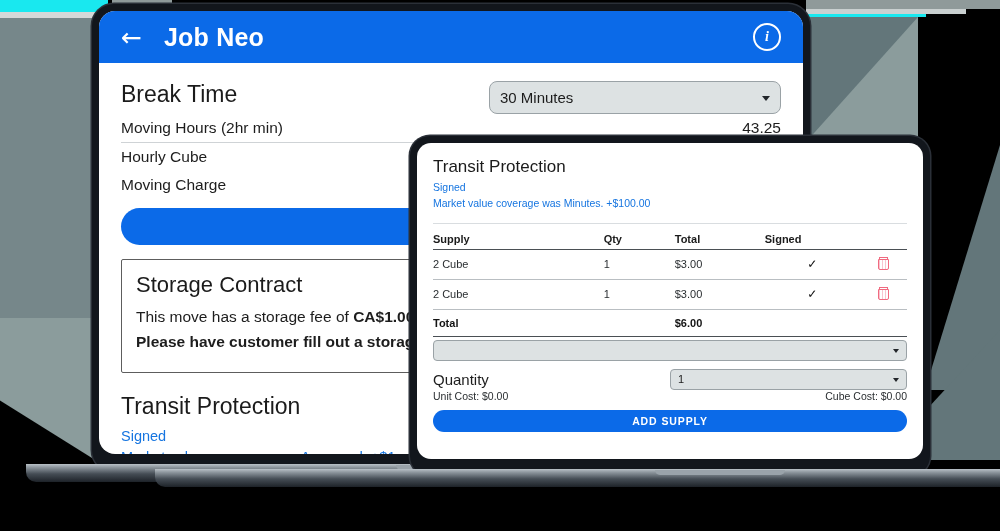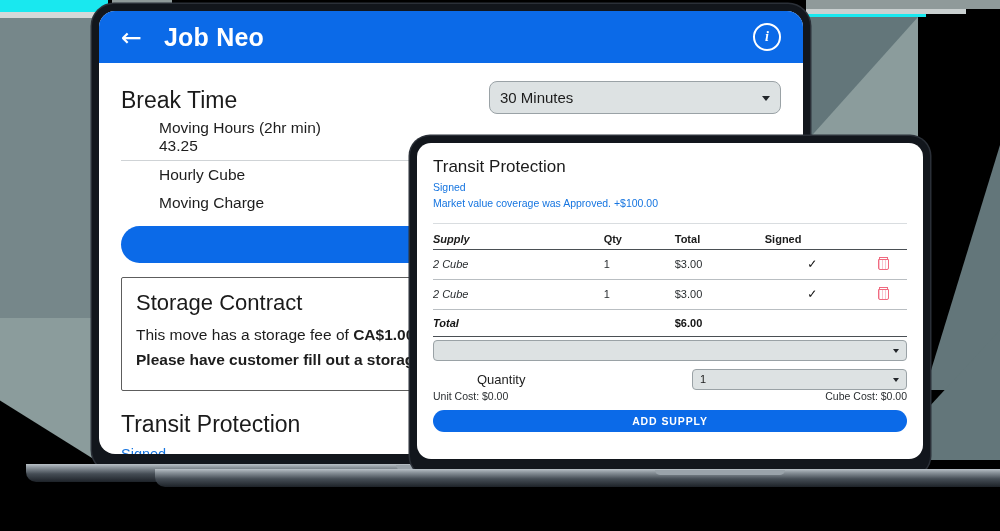--- a/index.html
+++ b/index.html
@@ -80,37 +80,37 @@
     font-family:"DejaVu Sans",sans-serif;
   }
   .appbar .title{font-size:25px;font-weight:bold;letter-spacing:.2px;}
   .appbar .spacer{flex:1;}
   .info-ic{width:24px;height:24px;border:2px solid #fff;border-radius:50%;
     display:flex;align-items:center;justify-content:center;
     font-size:14px;font-weight:bold;font-style:italic;
     font-family:"Liberation Serif",serif;cursor:pointer;}
 
   .pageA{padding:18px 22px 0 22px;}
-  .rowline{display:flex;align-items:flex-end;justify-content:space-between;}
+  .rowline{display:flex;align-items:flex-start;justify-content:space-between;}
   .h-sec{font-size:23px;color:#1b1b1b;font-weight:normal;margin:0;}
   .sel{
     -webkit-appearance:none;appearance:none;
     background:#dde2e3;border:1px solid #9aa2a6;border-radius:8px;
     font-size:15px;color:#1c1c1c;padding:7px 26px 7px 10px;
     font-family:"Liberation Sans",sans-serif;width:292px;box-sizing:border-box;
   }
   .selwrap{position:relative;display:inline-block;}
   .selwrap::after{
     content:"";position:absolute;right:11px;top:50%;margin-top:-2px;
     border-left:4.5px solid transparent;border-right:4.5px solid transparent;
     border-top:5.5px solid #22262a;pointer-events:none;
   }
   .lineitem{
     display:flex;justify-content:space-between;align-items:baseline;
-    font-size:15.5px;color:#1d1d1d;padding:5px 0;flex-direction:column;
+    font-size:15.5px;color:#1d1d1d;padding:5px 0;
   }
   .lineitem .val{font-size:15.5px;margin-left:38px;}
   .lineitem.ruled{border-bottom:1px solid #cfd3d6;}
   .bigbtn{
     display:block;width:100%;background:#0b6ae8;color:#fff;border:none;
     border-radius:26px;height:37px;font-size:15px;font-weight:bold;
     letter-spacing:.7px;margin-top:9px;cursor:pointer;
     font-family:"Liberation Sans",sans-serif;
   }
   .card{
@@ -135,21 +135,21 @@
   table.supplies th{
     text-align:left;font-weight:bold;color:#1b1b1b;font-size:11px;
     padding:0 0 4px 0;border-bottom:1.5px solid #4a4f54;
   }
   table.supplies td{
     padding:7px 0;border-bottom:1px solid #b9bec2;color:#2a2e31;font-size:11px;
   }
   table.supplies tr.total-row td{
     font-weight:bold;border-bottom:1.5px solid #4a4f54;color:#141414;
   }
-  .col-supply{width:36%;font-style:italic;}
+  .col-supply{width:36%;}
   .col-qty{width:15%;}
   .col-total{width:19%;}
   .col-signed{width:20%;text-align:center;}
   .col-del{width:10%;text-align:center;}
   td.col-signed{text-align:center;}
   td.col-del{text-align:center;}
   .chk{font-size:12px;color:#111;}
   .trash{display:inline-block;width:11px;height:13px;position:relative;cursor:pointer;}
   .trash::before{
     content:"";position:absolute;left:0;top:2.5px;width:11px;height:10.5px;
@@ -166,21 +166,21 @@
     height:21px;font-size:11px;color:#1c1c1c;padding:0 20px 0 7px;
     font-family:"Liberation Sans",sans-serif;
   }
   .selwrapB{position:relative;display:block;margin-top:3px;}
   .selwrapB::after{
     content:"";position:absolute;right:8px;top:50%;margin-top:-1.5px;
     border-left:3.5px solid transparent;border-right:3.5px solid transparent;
     border-top:4.5px solid #22262a;pointer-events:none;
   }
   .qtyrow{display:flex;align-items:center;margin-top:8px;}
-  .qtylabel{font-size:13px;color:#1d1d1d;width:50%;margin-left:44px;}
+  .qtylabel{font-size:15px;color:#1d1d1d;width:50%;}
   .qtysel{width:50%;position:relative;}
   .costrow{display:flex;justify-content:space-between;font-size:10.5px;
     color:#2a2e31;margin-top:0;}
   .addbtn{
     display:block;width:100%;background:#0b6ae8;color:#fff;border:none;
     border-radius:14px;height:22px;font-size:10.5px;font-weight:bold;
     letter-spacing:.9px;margin-top:8px;cursor:pointer;
     font-family:"Liberation Sans",sans-serif;
   }
 </style>
@@ -257,21 +257,21 @@
     <div class="base-notch"></div>
   </div>
 
   <div id="laptopB">
     <div class="bezel">
       <div class="screen">
         <div class="pageB">
 
           <h2 class="b-h">Transit Protection</h2>
           <div class="b-blue">Signed</div>
-          <div class="b-blue">Market value coverage was Approved. +$100.00</div>
+          <div class="b-blue">Market value coverage was Minutes. +$100.00</div>
 
           <div class="hr"></div>
 
 
           <table class="supplies">
             <thead>
               <tr>
                 <th class="col-supply">Supply</th>
                 <th class="col-qty">Qty</th>
                 <th class="col-total">Total</th>

